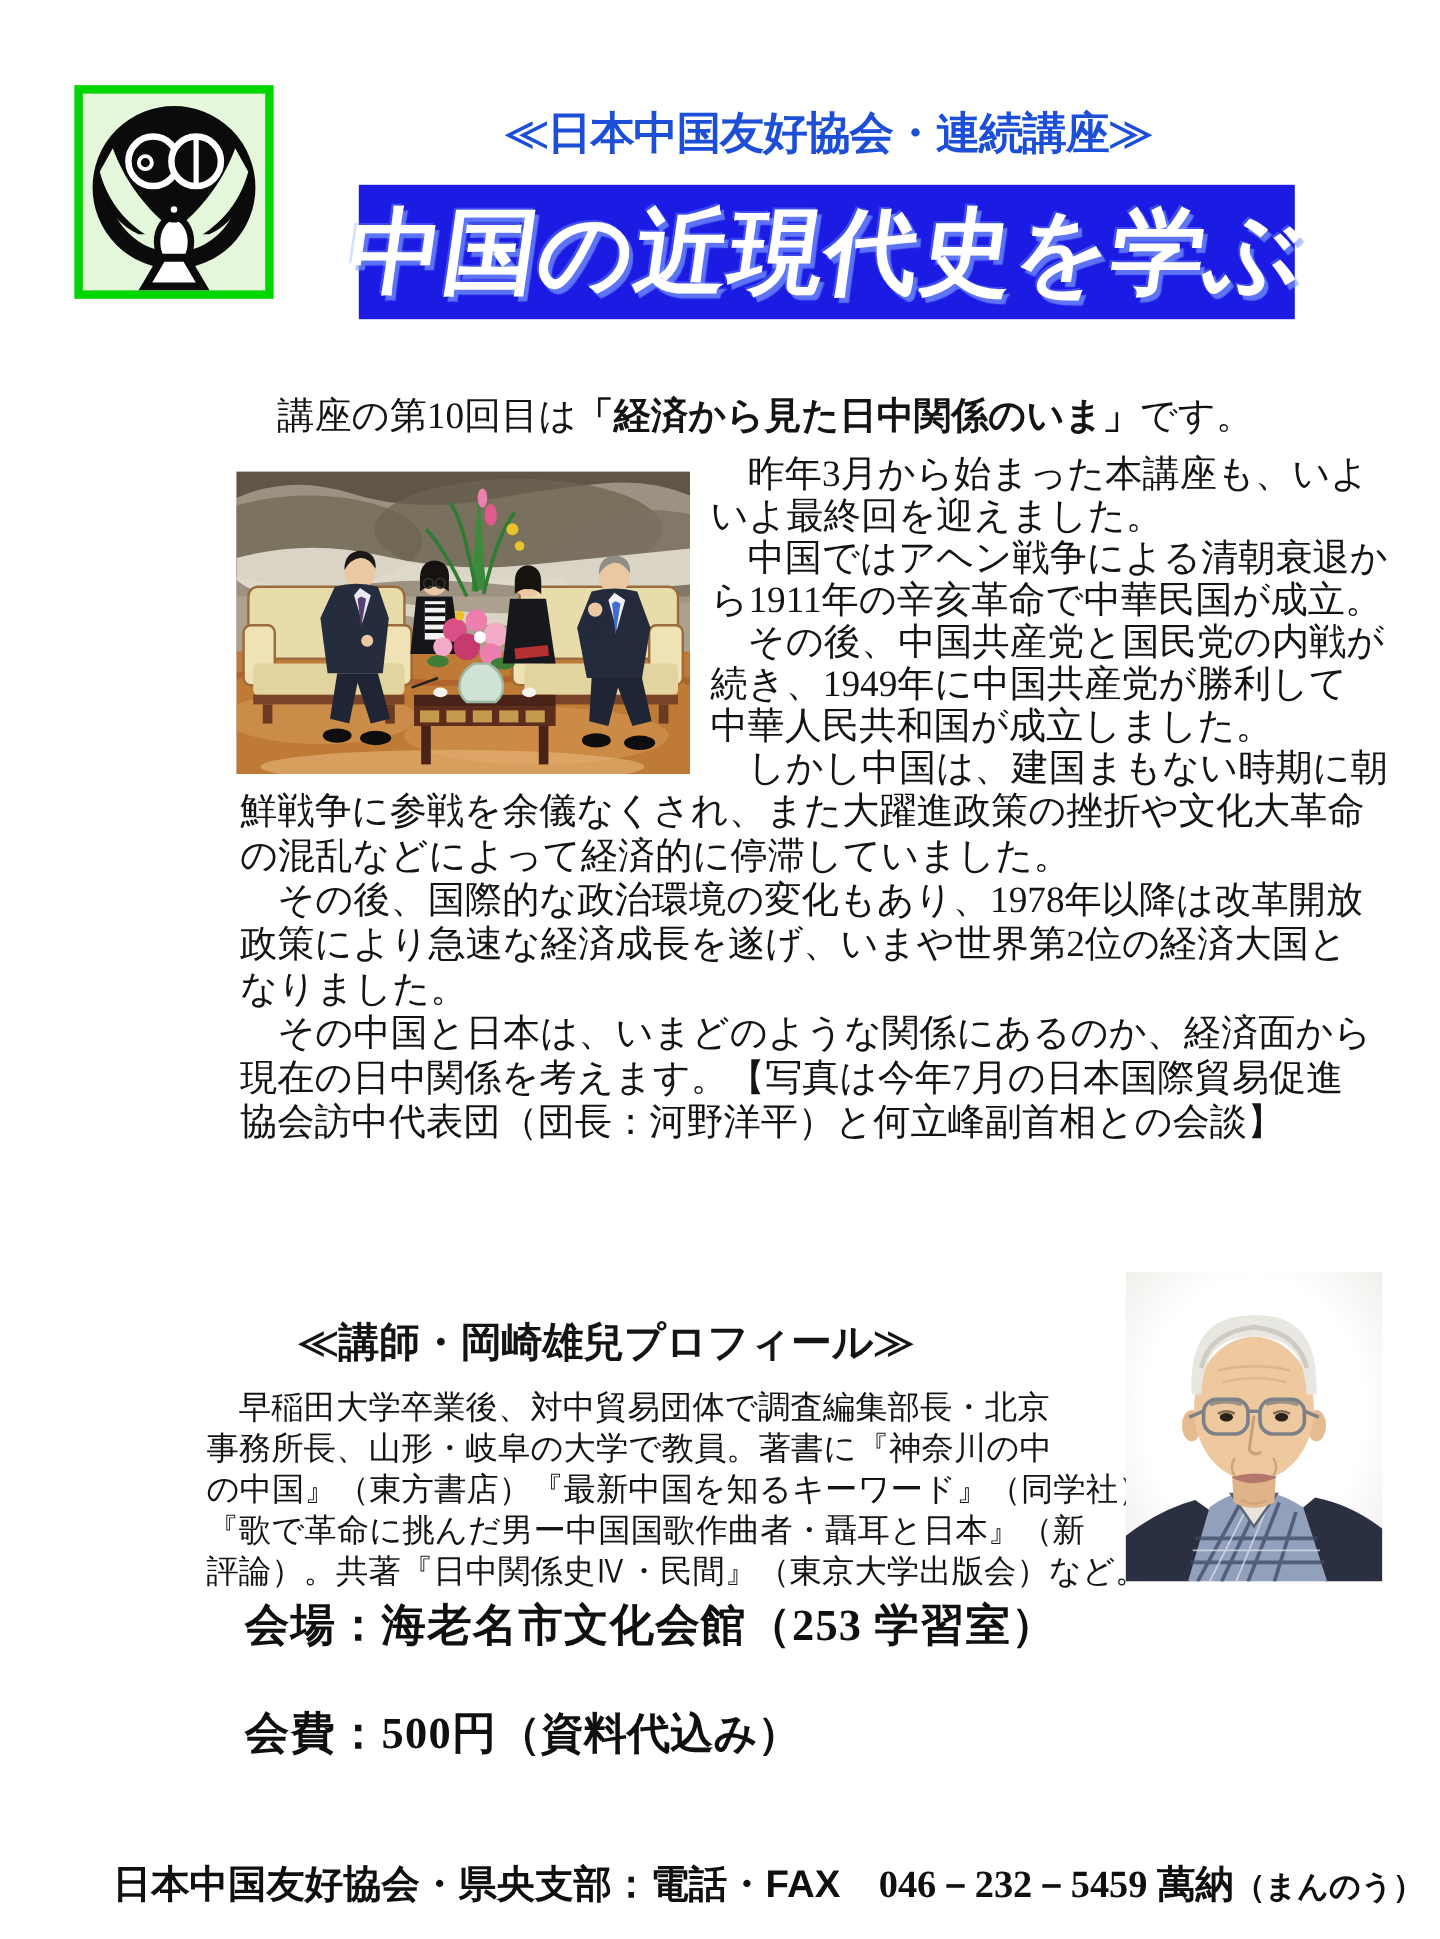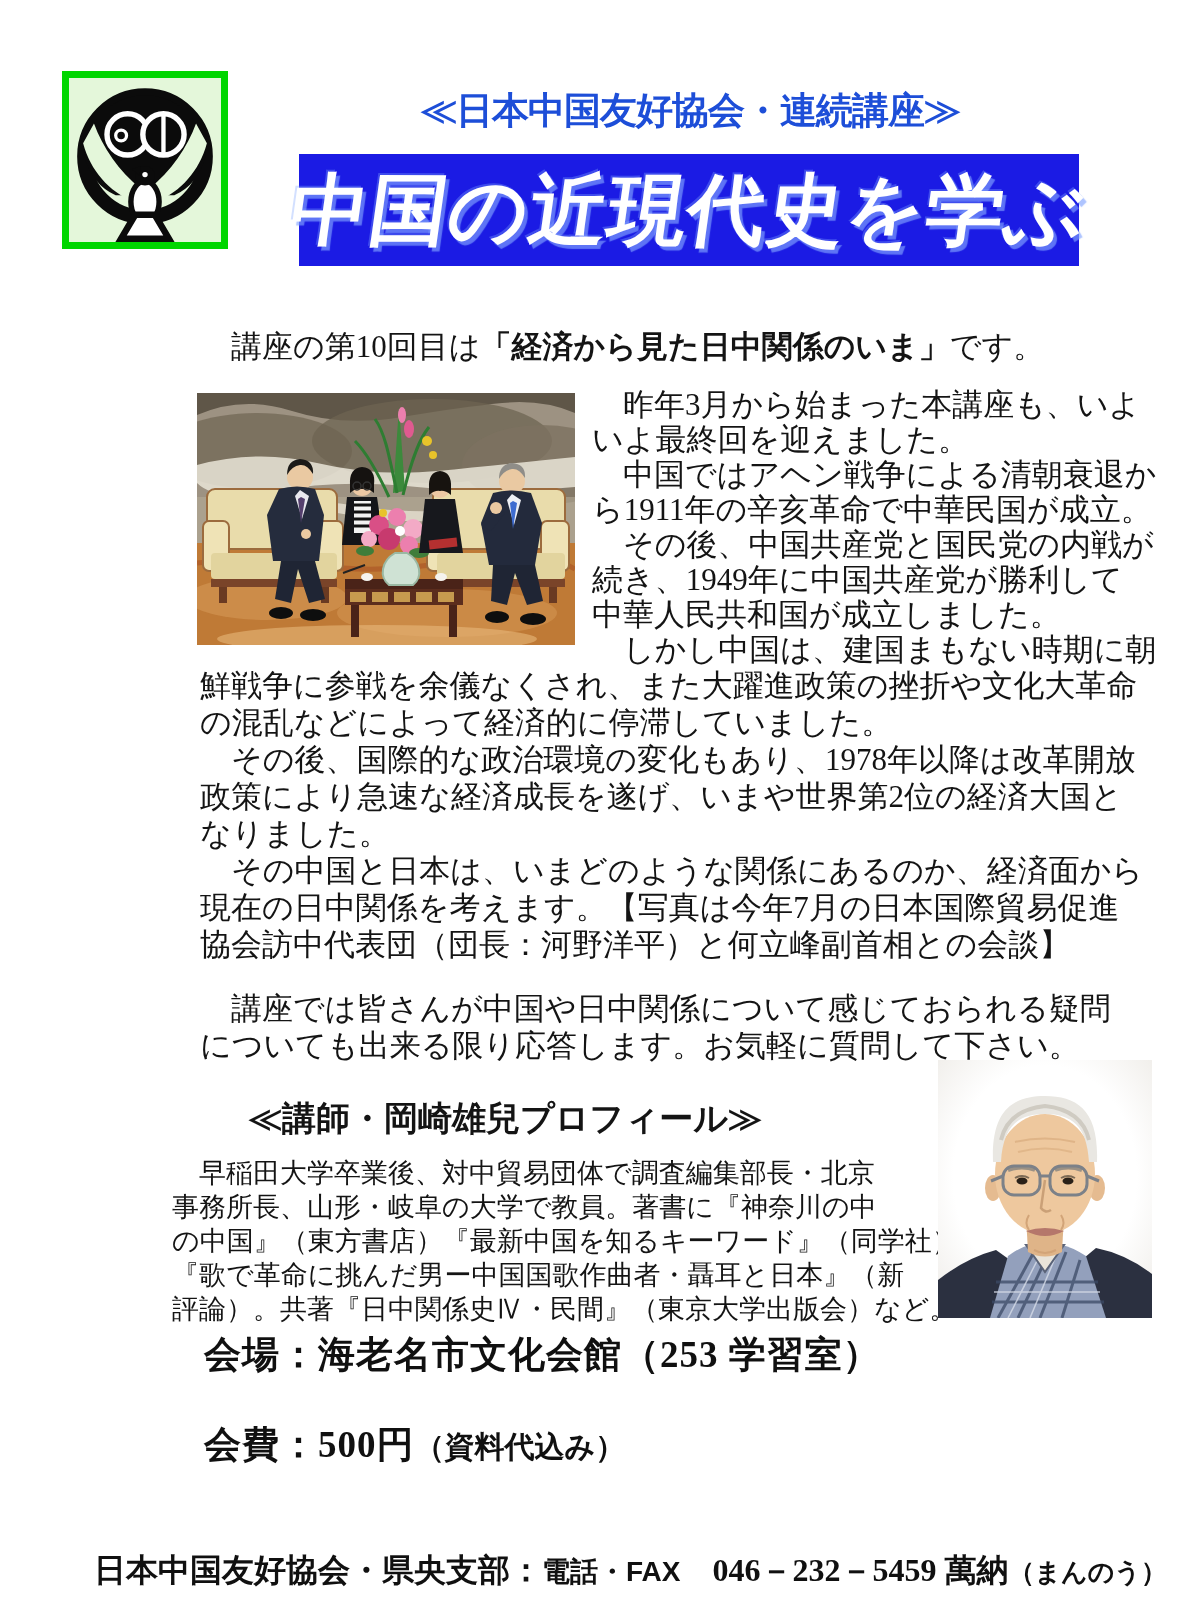--- a/index.html
+++ b/index.html
@@ -24,44 +24,44 @@
     display:flex;align-items:center;justify-content:center;
   }
   .banner-text{
     font-family:"Liberation Sans",sans-serif;font-weight:bold;
     font-size:78px;line-height:1;color:#ffffff;white-space:nowrap;
     transform:skewX(-8deg);letter-spacing:1px;
     text-shadow:4px 4px 1px rgba(130,165,255,.65), -2px -2px 0 rgba(130,165,255,.35);
   }
   
   .intro{left:200px;top:329px;width:930px;font-size:31px;color:#141414;}
-  .lead{line-height:36px;margin-bottom:22px;white-space:nowrap;font-family:Liberation Serif, serif;}
+  .lead{line-height:36px;margin-bottom:12px;white-space:nowrap;font-family:Liberation Serif, serif;}
   .lead .em{font-weight:bold;}
   .line{white-space:nowrap;}
   .line.side{margin-left:392px;line-height:35px;}
   .line.full{line-height:37px;}
   .closing{margin-top:27px;}
   .photo-frame{
     left:197px;top:393px;width:378px;height:252px;overflow:hidden;
     background:#9d9282;
   }
   .photo-frame svg{display:block;width:100%;height:100%;}
   
   .profile{left:172px;top:1096px;width:762px;color:#141414;}
   .profile-heading{font-size:34px;font-weight:bold;padding-left:76px;margin-bottom:14px;white-space:nowrap;}
   .profile-line{font-size:27px;line-height:34px;white-space:nowrap;}
   .portrait-frame{left:938px;top:1060px;width:214px;height:258px;}
   .portrait-frame svg{display:block;width:100%;height:100%;}
   
   .details{left:204px;top:1330px;width:940px;}
   .detail-line{font-size:37px;font-weight:bold;margin-bottom:40px;white-space:nowrap;letter-spacing:1px;color:#101010;}
-  .detail-line .note{font-size:30px;letter-spacing:0;}
+  .detail-line .note{font-size:36px;letter-spacing:0;}
   
   .footer{left:94px;top:1549px;width:1060px;font-size:32px;font-weight:bold;white-space:nowrap;color:#101010;}
-  .footer .tel-label{font-size:28px;font-family:"Liberation Sans",sans-serif;font-weight:bold;}
+  .footer .tel-label{font-size:32px;font-family:"Liberation Sans",sans-serif;font-weight:bold;}
   .footer .reading{font-size:26px;}
 </style>
 </head>
 <body>
 
 <div class="abs logo-box">
   <svg viewBox="0 0 140 152" aria-hidden="true">
     <circle cx="70" cy="72" r="56" fill="none" stroke="#0b0b0b" stroke-width="13"></circle>
     <path d="M14,72 A56,56 0 0 1 126,72 Q119,98 97,108 L43,108 Q21,98 14,72 Z" fill="#0b0b0b"></path>
     <path d="M66,102 C46,86 31,64 23,42 L13,60 C20,86 37,104 59,114 Z" fill="#e4f7da"></path>
@@ -209,24 +209,20 @@
   <div class="line side">中華人民共和国が成立しました。</div>
   <div class="line side">　しかし中国は、建国まもない時期に朝</div>
   <div class="line full">鮮戦争に参戦を余儀なくされ、また大躍進政策の挫折や文化大革命</div>
   <div class="line full">の混乱などによって経済的に停滞していました。</div>
   <div class="line full">　その後、国際的な政治環境の変化もあり、1978年以降は改革開放</div>
   <div class="line full">政策により急速な経済成長を遂げ、いまや世界第2位の経済大国と</div>
   <div class="line full">なりました。</div>
   <div class="line full">　その中国と日本は、いまどのような関係にあるのか、経済面から</div>
   <div class="line full">現在の日中関係を考えます。【写真は今年7月の日本国際貿易促進</div>
   <div class="line full">協会訪中代表団（団長：河野洋平）と何立峰副首相との会談】</div>
-  <div class="closing">
-    <div class="line full">　講座では皆さんが中国や日中関係について感じておられる疑問</div>
-    <div class="line full">についても出来る限り応答します。お気軽に質問して下さい。</div>
-  </div>
 </div>
 
 <div class="abs profile">
   <div class="profile-heading">≪講師・岡崎雄兒プロフィール≫</div>
   <div class="profile-line">　早稲田大学卒業後、対中貿易団体で調査編集部長・北京</div>
   <div class="profile-line">事務所長、山形・岐阜の大学で教員。著書に『神奈川の中</div>
   <div class="profile-line">の中国』（東方書店）『最新中国を知るキーワード』（同学社）</div>
   <div class="profile-line">『歌で革命に挑んだ男ー中国国歌作曲者・聶耳と日本』（新</div>
   <div class="profile-line">評論）。共著『日中関係史Ⅳ・民間』（東京大学出版会）など。</div>
 </div>

